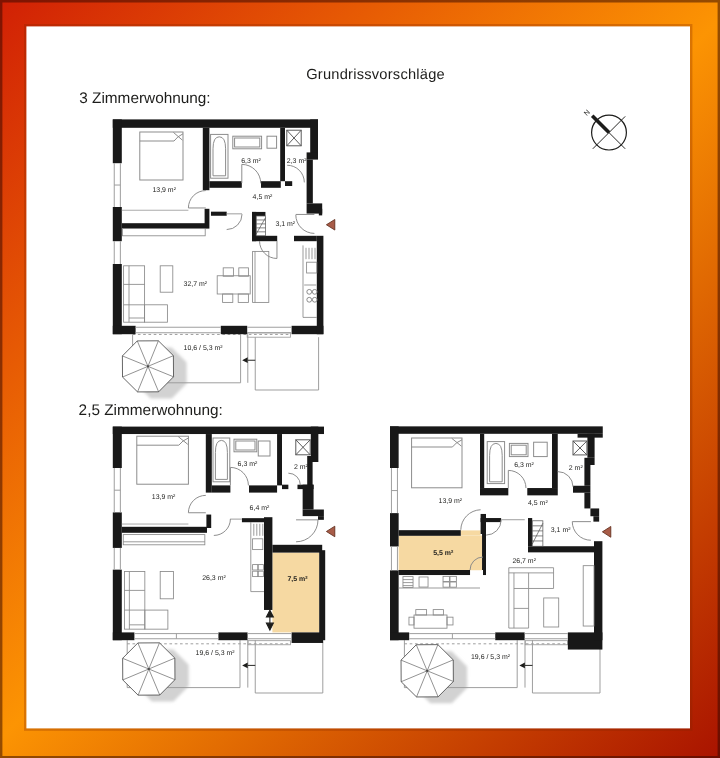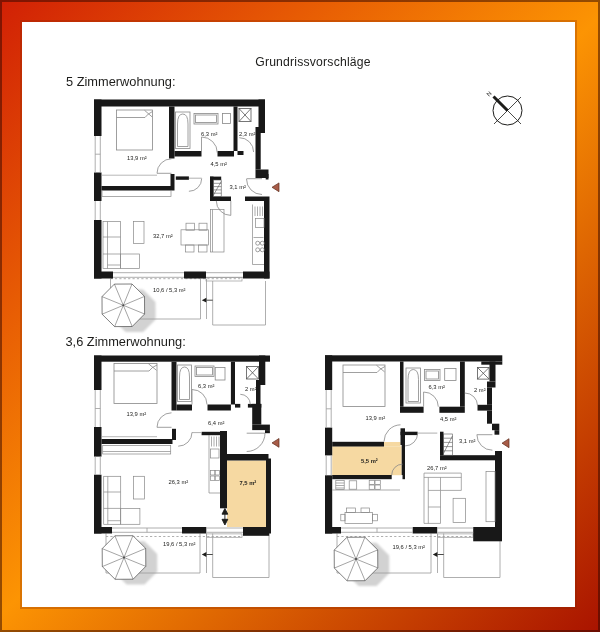--- a/index.html
+++ b/index.html
@@ -18,23 +18,23 @@
 </style>
 </head>
 <body>
 
 <div class="edge"></div>
 
 <div class="page"></div>
 
 <div class="title">Grundrissvorschläge</div>
 
-<div class="h2" style="left:66px;top:73.5px;">5 Zimmerwohnung:</div>
-
-<div class="h2" style="left:65.5px;top:334px;">3,6 Zimmerwohnung:</div>
+<div class="h2" style="left:66px;top:73.5px;">3 Zimmerwohnung:</div>
+
+<div class="h2" style="left:65.5px;top:334px;">2,5 Zimmerwohnung:</div>
 
 <svg style="left:480px;top:85px" width="60" height="55" viewBox="480 85 60 55">
   <g stroke="#1d1d1b" fill="none">
     <circle cx="507.5" cy="110.5" r="14.5" stroke-width="1"></circle>
     <line x1="494" y1="97" x2="521" y2="124" stroke-width="0.8"></line>
     <line x1="521" y1="97" x2="494" y2="124" stroke-width="0.8"></line>
     <line x1="493.5" y1="96.5" x2="507.5" y2="110.5" stroke-width="3"></line>
   </g>
   <text x="487" y="96" font-size="6" transform="rotate(-45 489 94)">N</text>
 </svg>

